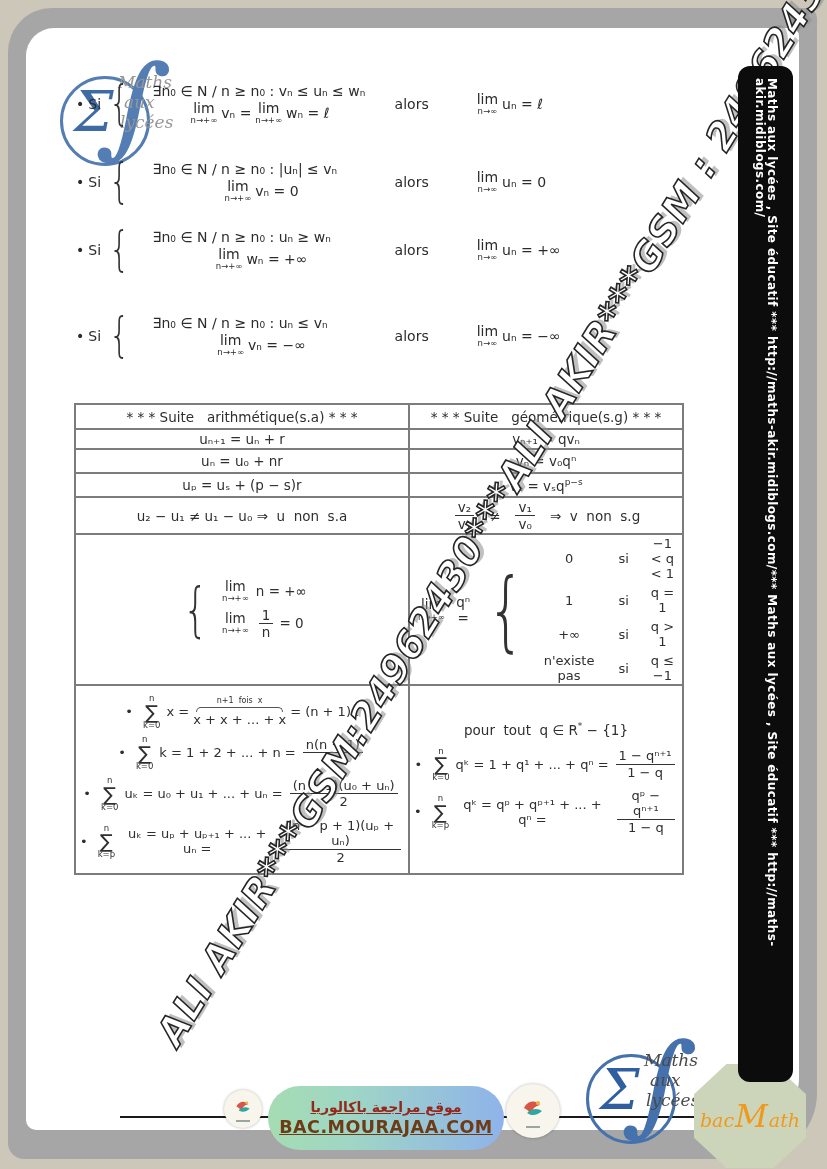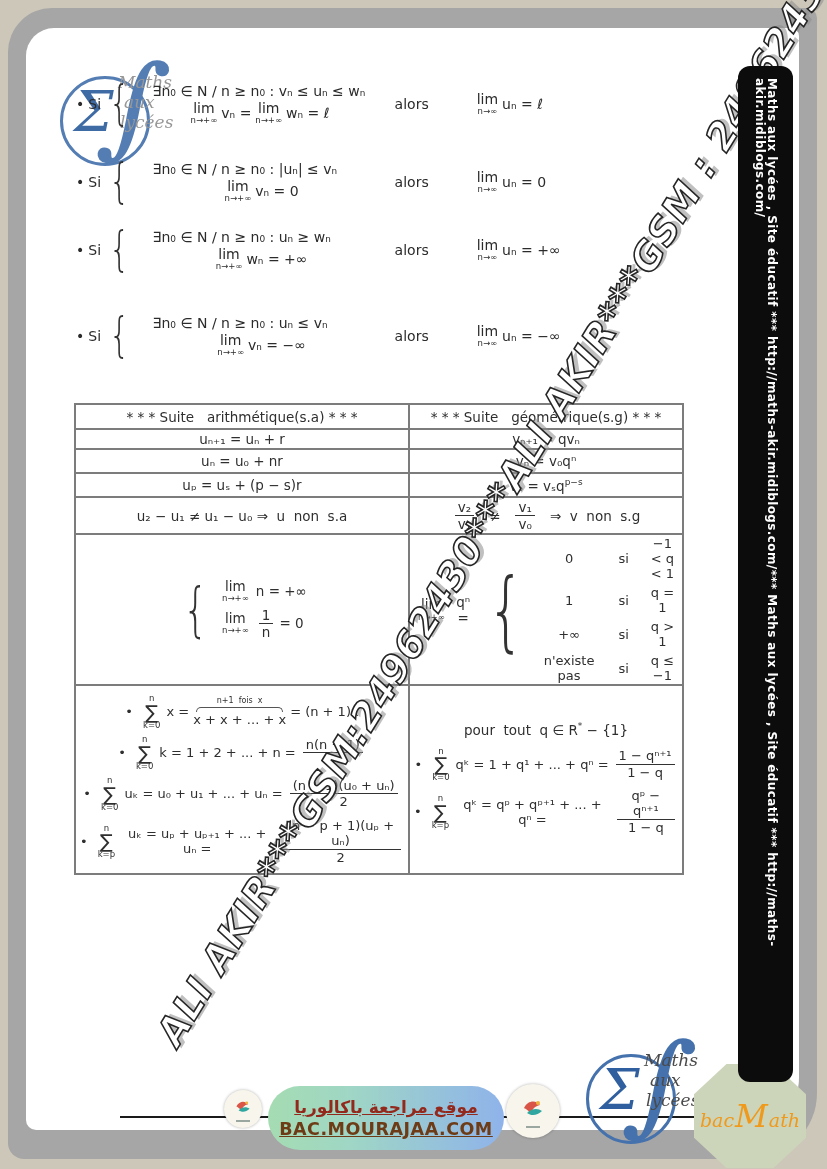--- a/index.html
+++ b/index.html
@@ -83,21 +83,21 @@
   .sidebar{position:absolute;left:738px;top:66px;width:55px;height:1016px;background:#0c0c0c;
            border-radius:12px;z-index:6;display:flex;justify-content:center;overflow:hidden;}
   .stext{writing-mode:vertical-rl;color:#ffffff;font-weight:bold;font-size:12px;
          letter-spacing:0.4px;padding-top:12px;line-height:1;}
 
   
   .fline{position:absolute;left:120px;top:1116px;width:586px;height:2px;background:#1a1a1a;z-index:2;}
   .pill{position:absolute;left:268px;top:1086px;width:236px;height:64px;border-radius:32px;z-index:3;
         background:linear-gradient(90deg,#a5dcb2 0%,#9fd6c5 35%,#8fb3ea 100%);
         display:flex;flex-direction:column;align-items:center;justify-content:center;gap:2px;}
-  .ar{font-size:17px;font-weight:bold;color:#93291c;text-decoration:underline;}
+  .ar{font-size:14px;font-weight:bold;color:#93291c;text-decoration:underline;}
   .url{font-size:17.5px;font-weight:bold;color:#6d3b16;text-decoration:underline;letter-spacing:0.5px;}
   .clogo{position:absolute;border-radius:50%;background:#f7f5ec;box-shadow:0 0 3px rgba(0,0,0,0.3);
          z-index:3;display:flex;flex-direction:column;align-items:center;justify-content:center;}
   .clogo-l{left:224px;top:1090px;width:38px;height:38px;}
   .clogo-r{left:506px;top:1084px;width:54px;height:54px;}
   .ctiny{width:14px;height:2px;background:#9aa7a0;margin-top:1px;}
   .bacmath{position:absolute;left:694px;top:1064px;width:112px;height:104px;background:#ccd5ba;
            clip-path:polygon(29% 0%,71% 0%,100% 29%,100% 71%,71% 100%,29% 100%,0% 71%,0% 29%);
            z-index:4;display:flex;align-items:center;justify-content:center;}
   .bm{display:flex;align-items:baseline;gap:1px;font-family:"DejaVu Serif",serif;font-style:italic;color:#ef9a1d;}

